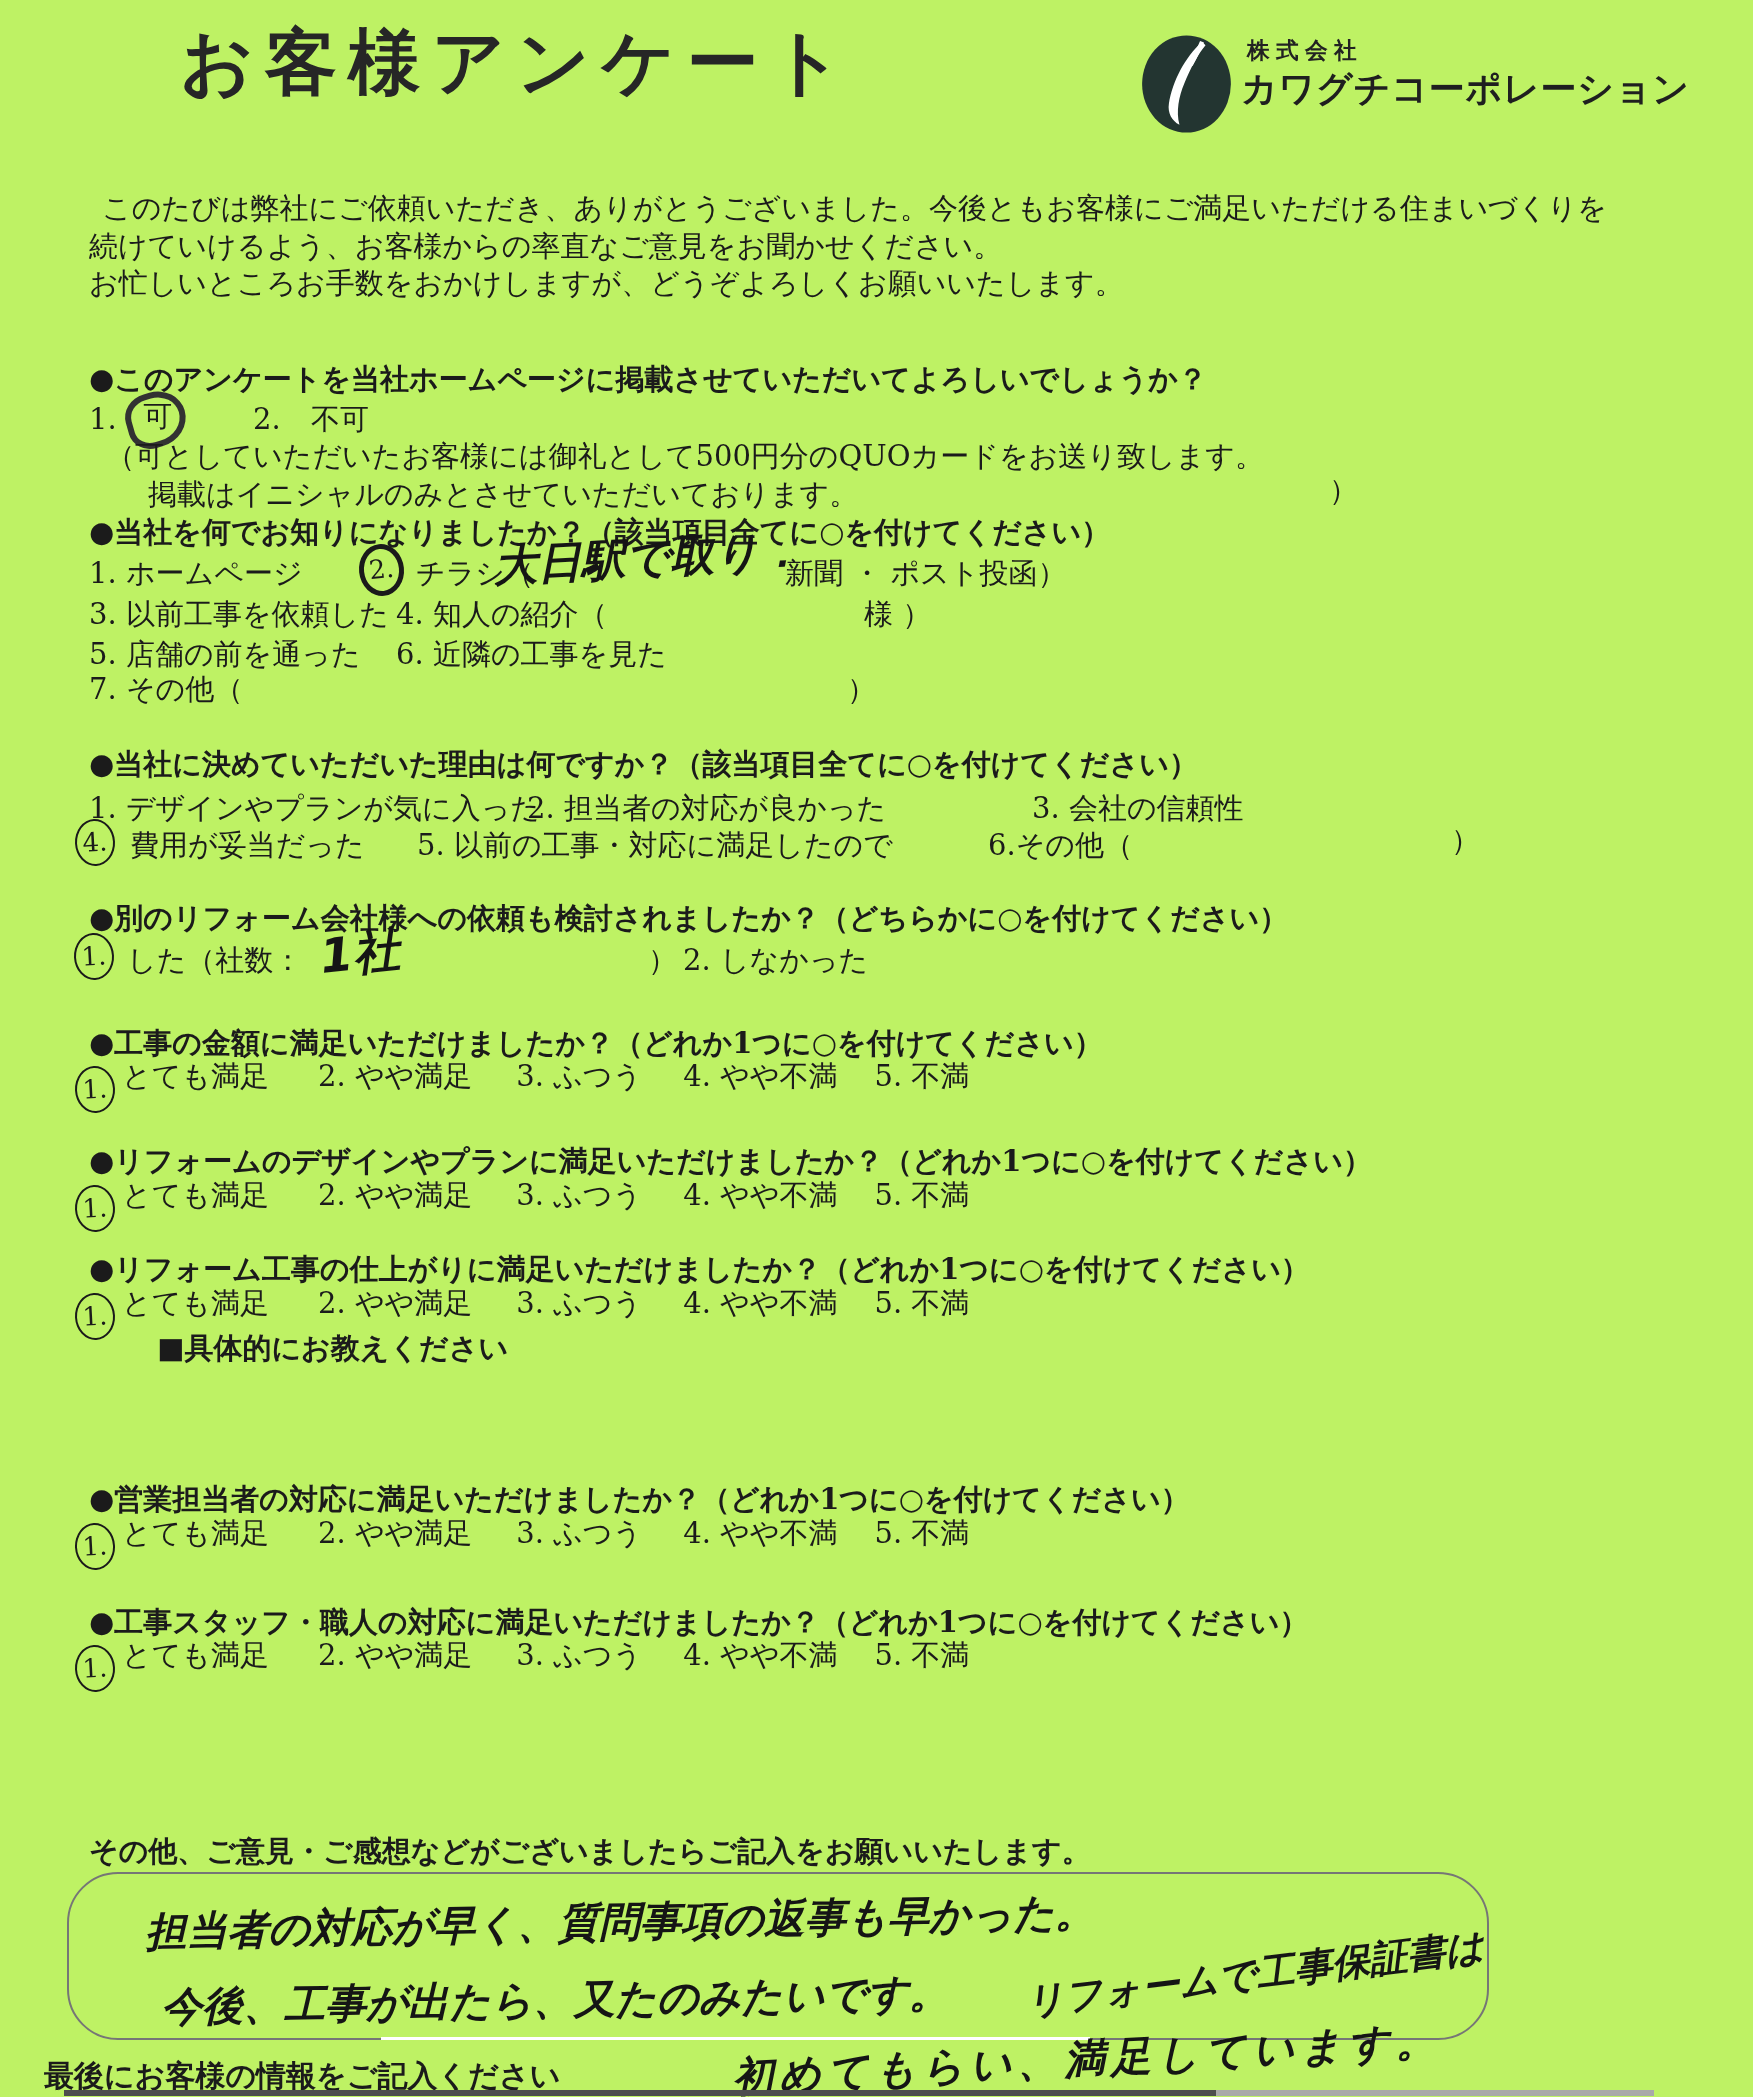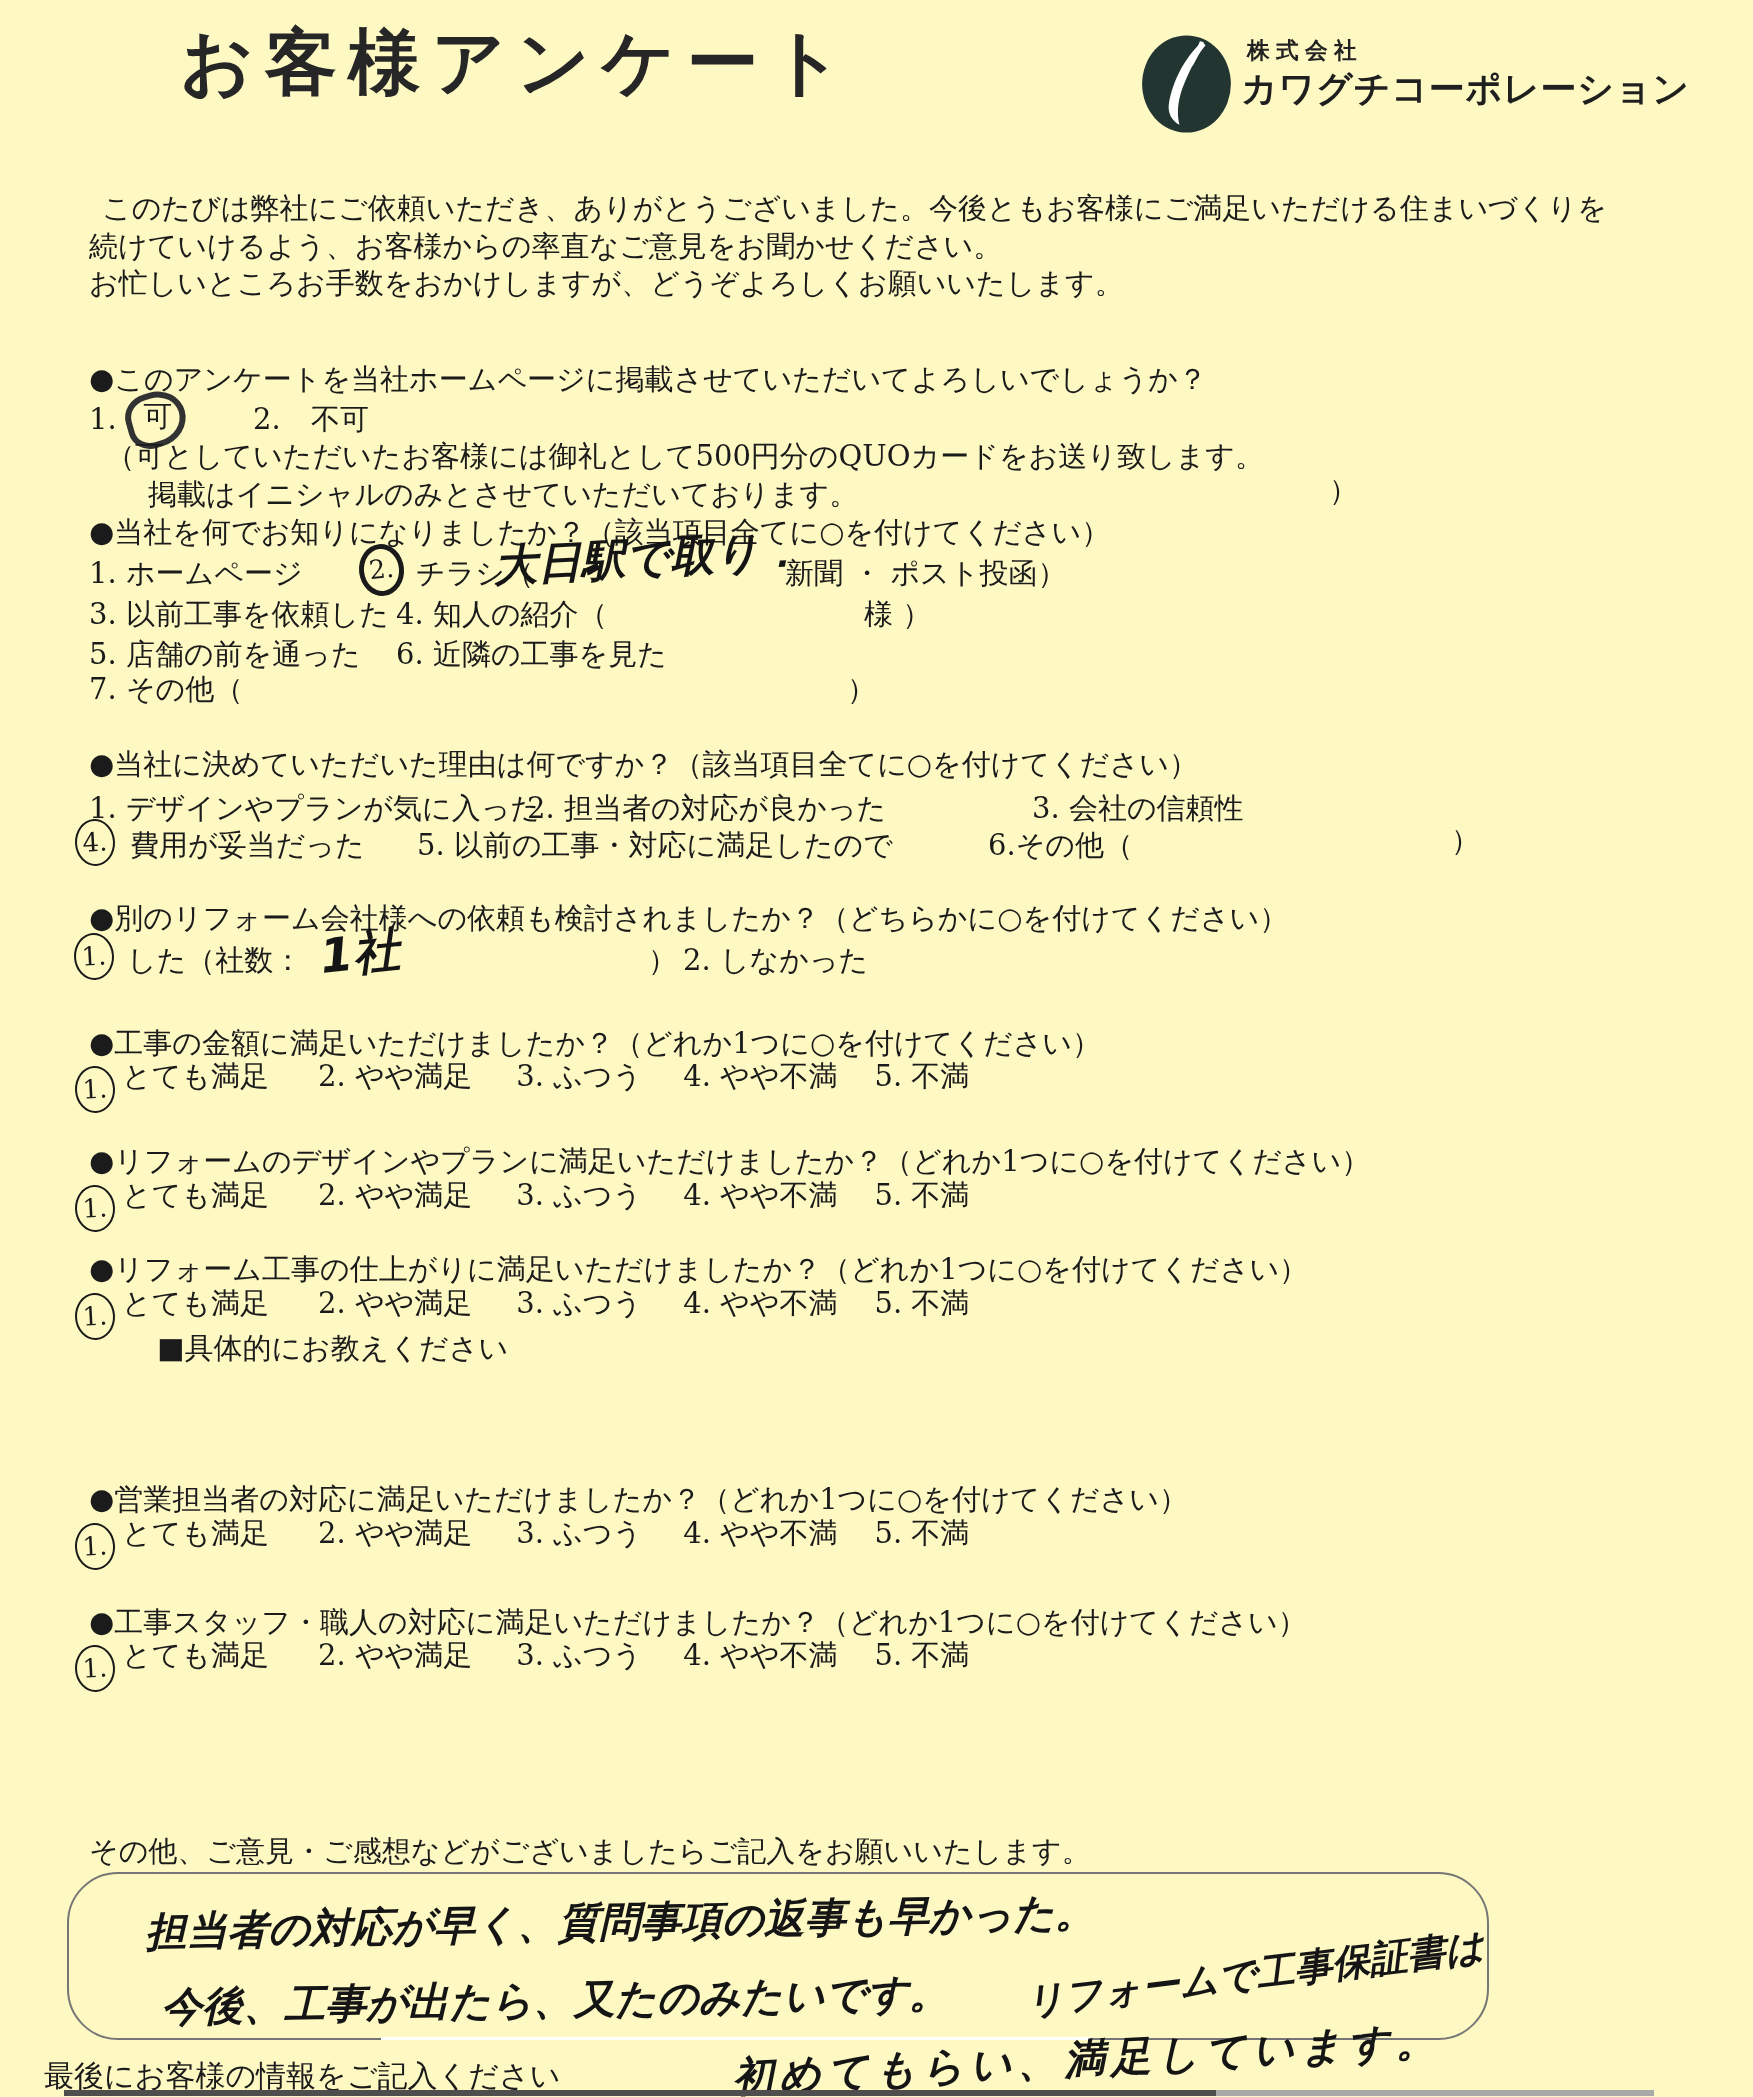--- a/index.html
+++ b/index.html
@@ -2,28 +2,28 @@
 <html style="font-size:11.3px"><head>
 <meta charset="utf-8">
 <style>
   * { box-sizing: border-box; }
   html, body { margin: 0; padding: 0; background: #e8e8e8; }
   .page {
     position: relative;
     width: 1753px;
     height: 2097px;
     margin: 0 auto;
-    background: #fef9c3;
+    background: #bef264;
     color: #1b1b1b;
     font-family: "DejaVu Serif", "Liberation Serif", serif;
     overflow: hidden;
   }
   .abs { position: absolute; white-space: nowrap; line-height: 1.15; }
   .t41 { font-size: 29px; }
-  .b   { font-weight: normal; }
+  .b   { font-weight: bold; }
   .title {
     font-size: 72px;
     font-weight: bold;
     letter-spacing: 11.3px;
     color: #262626;
   }
   .co-prefix {
     font-family: "DejaVu Sans", "Liberation Sans", sans-serif;
     font-size: 22.6px; font-weight: bold; letter-spacing: 6.4px; color: #222;
   }

